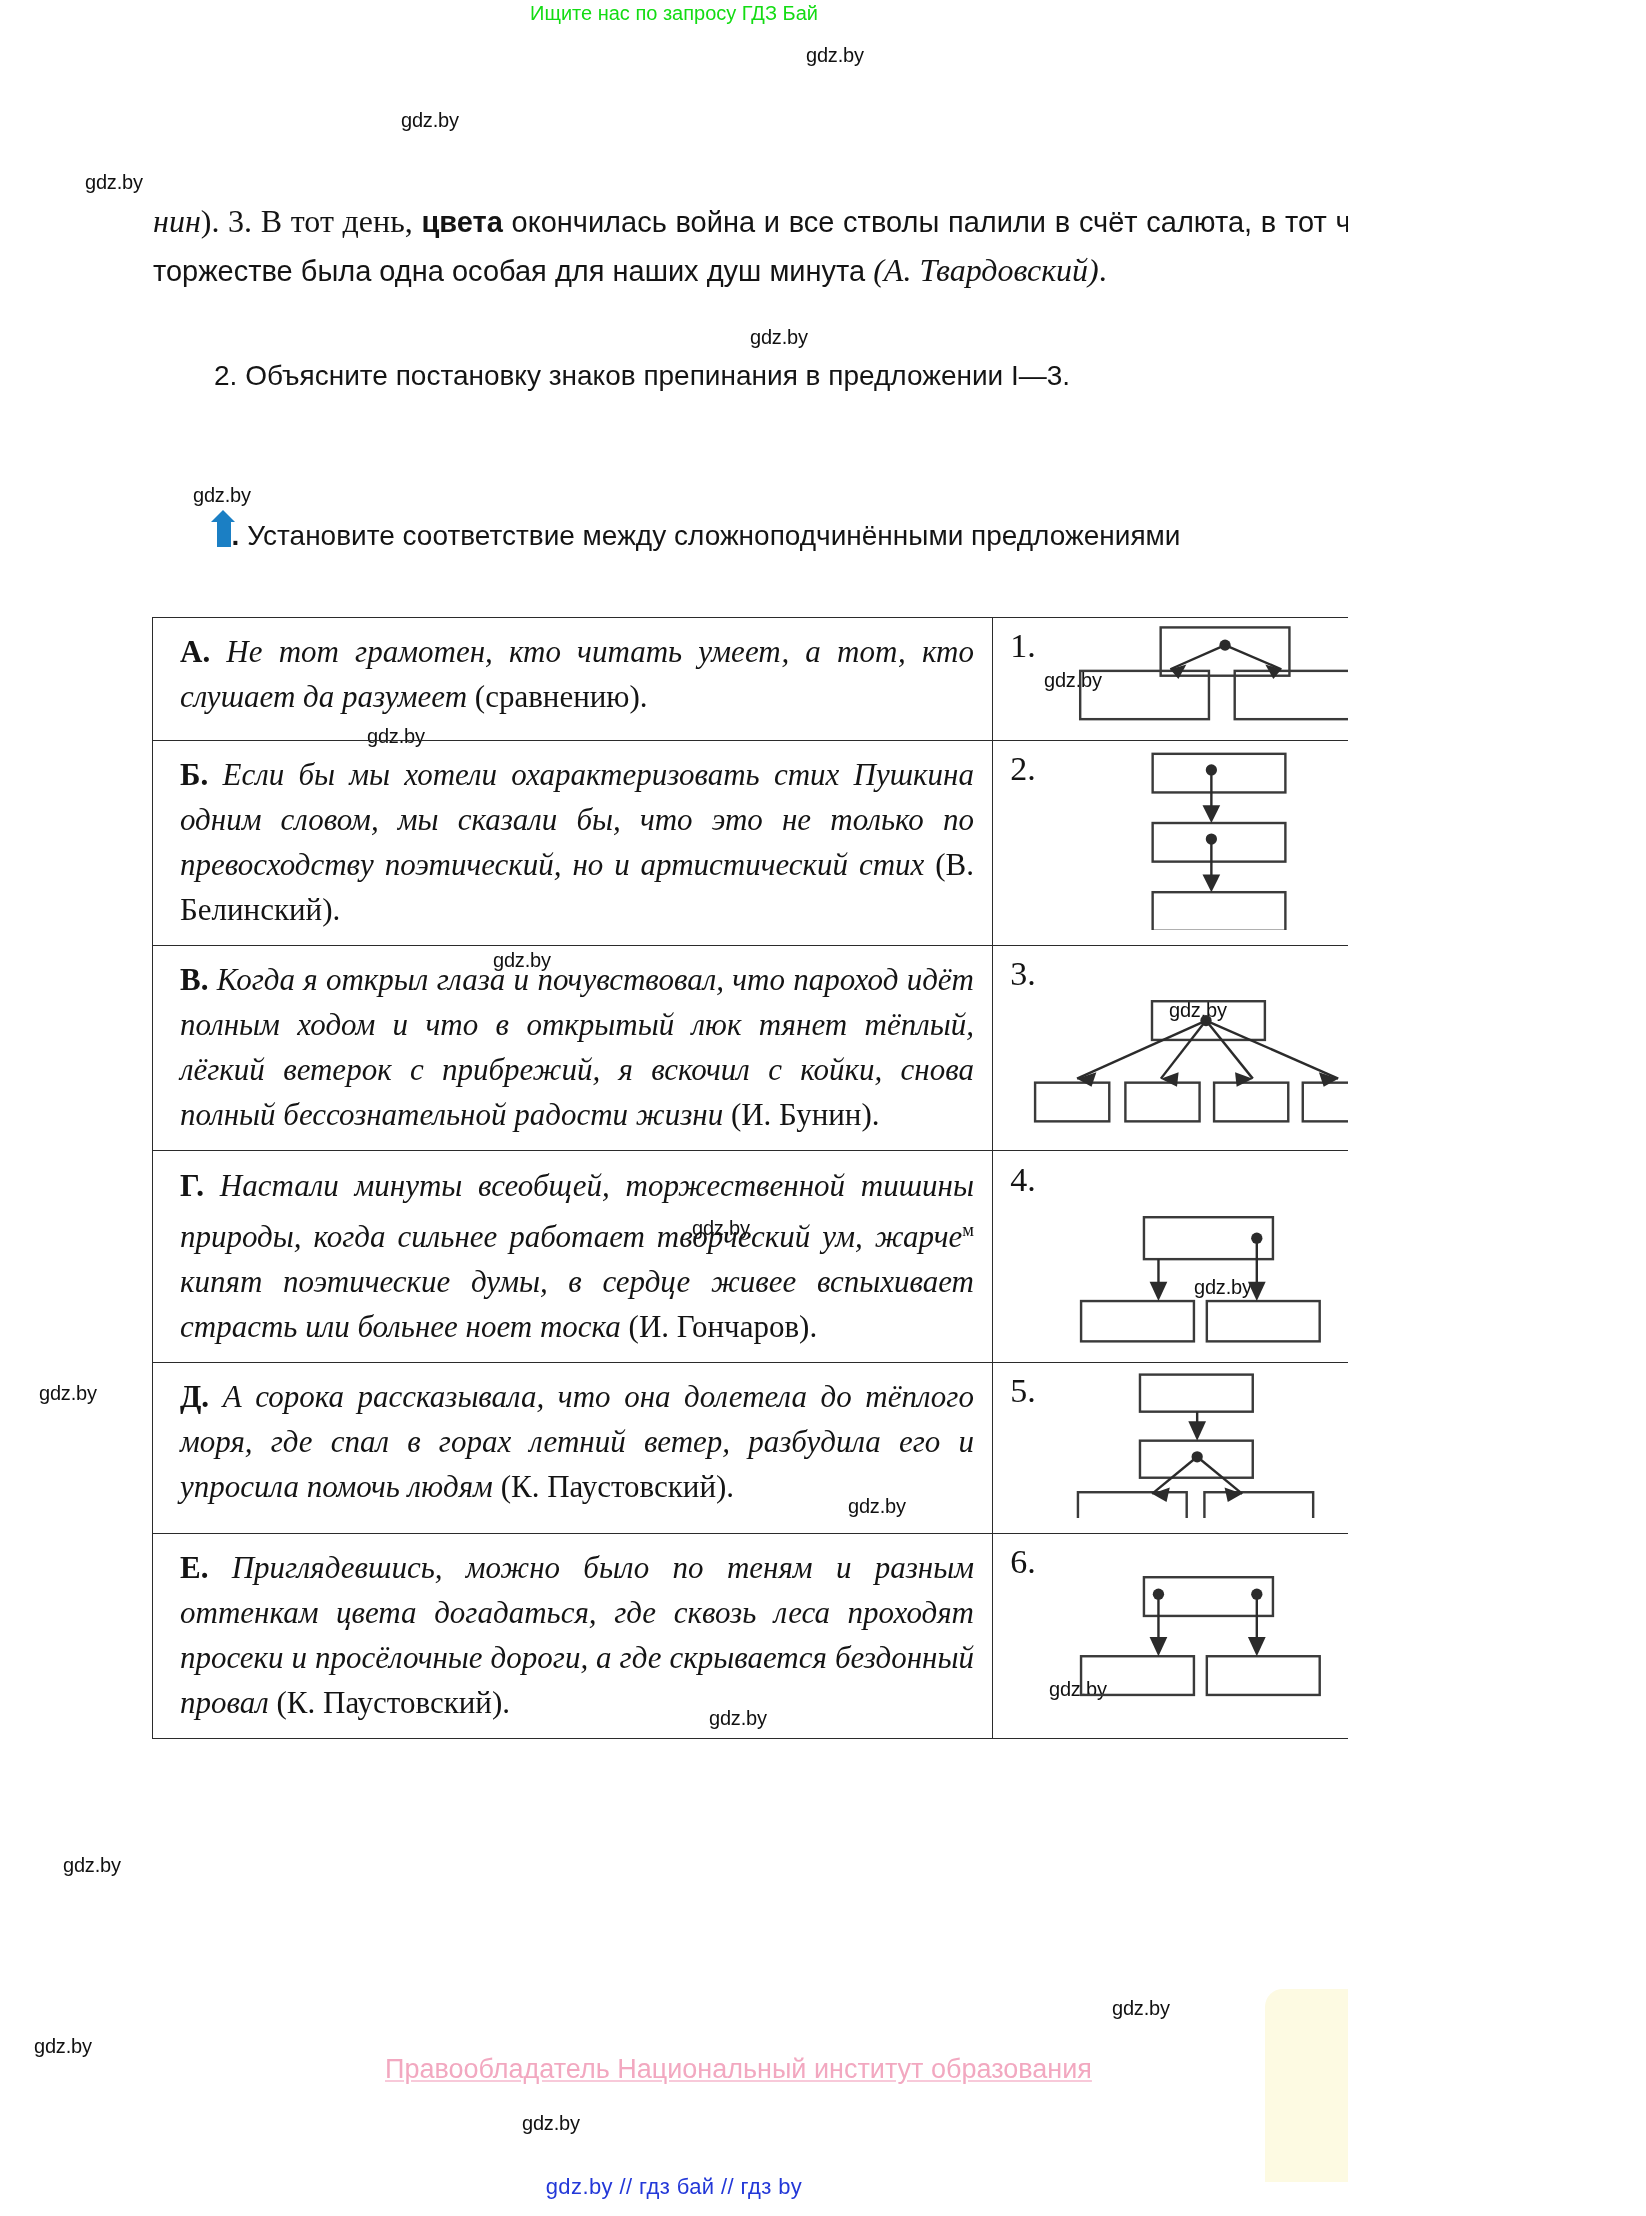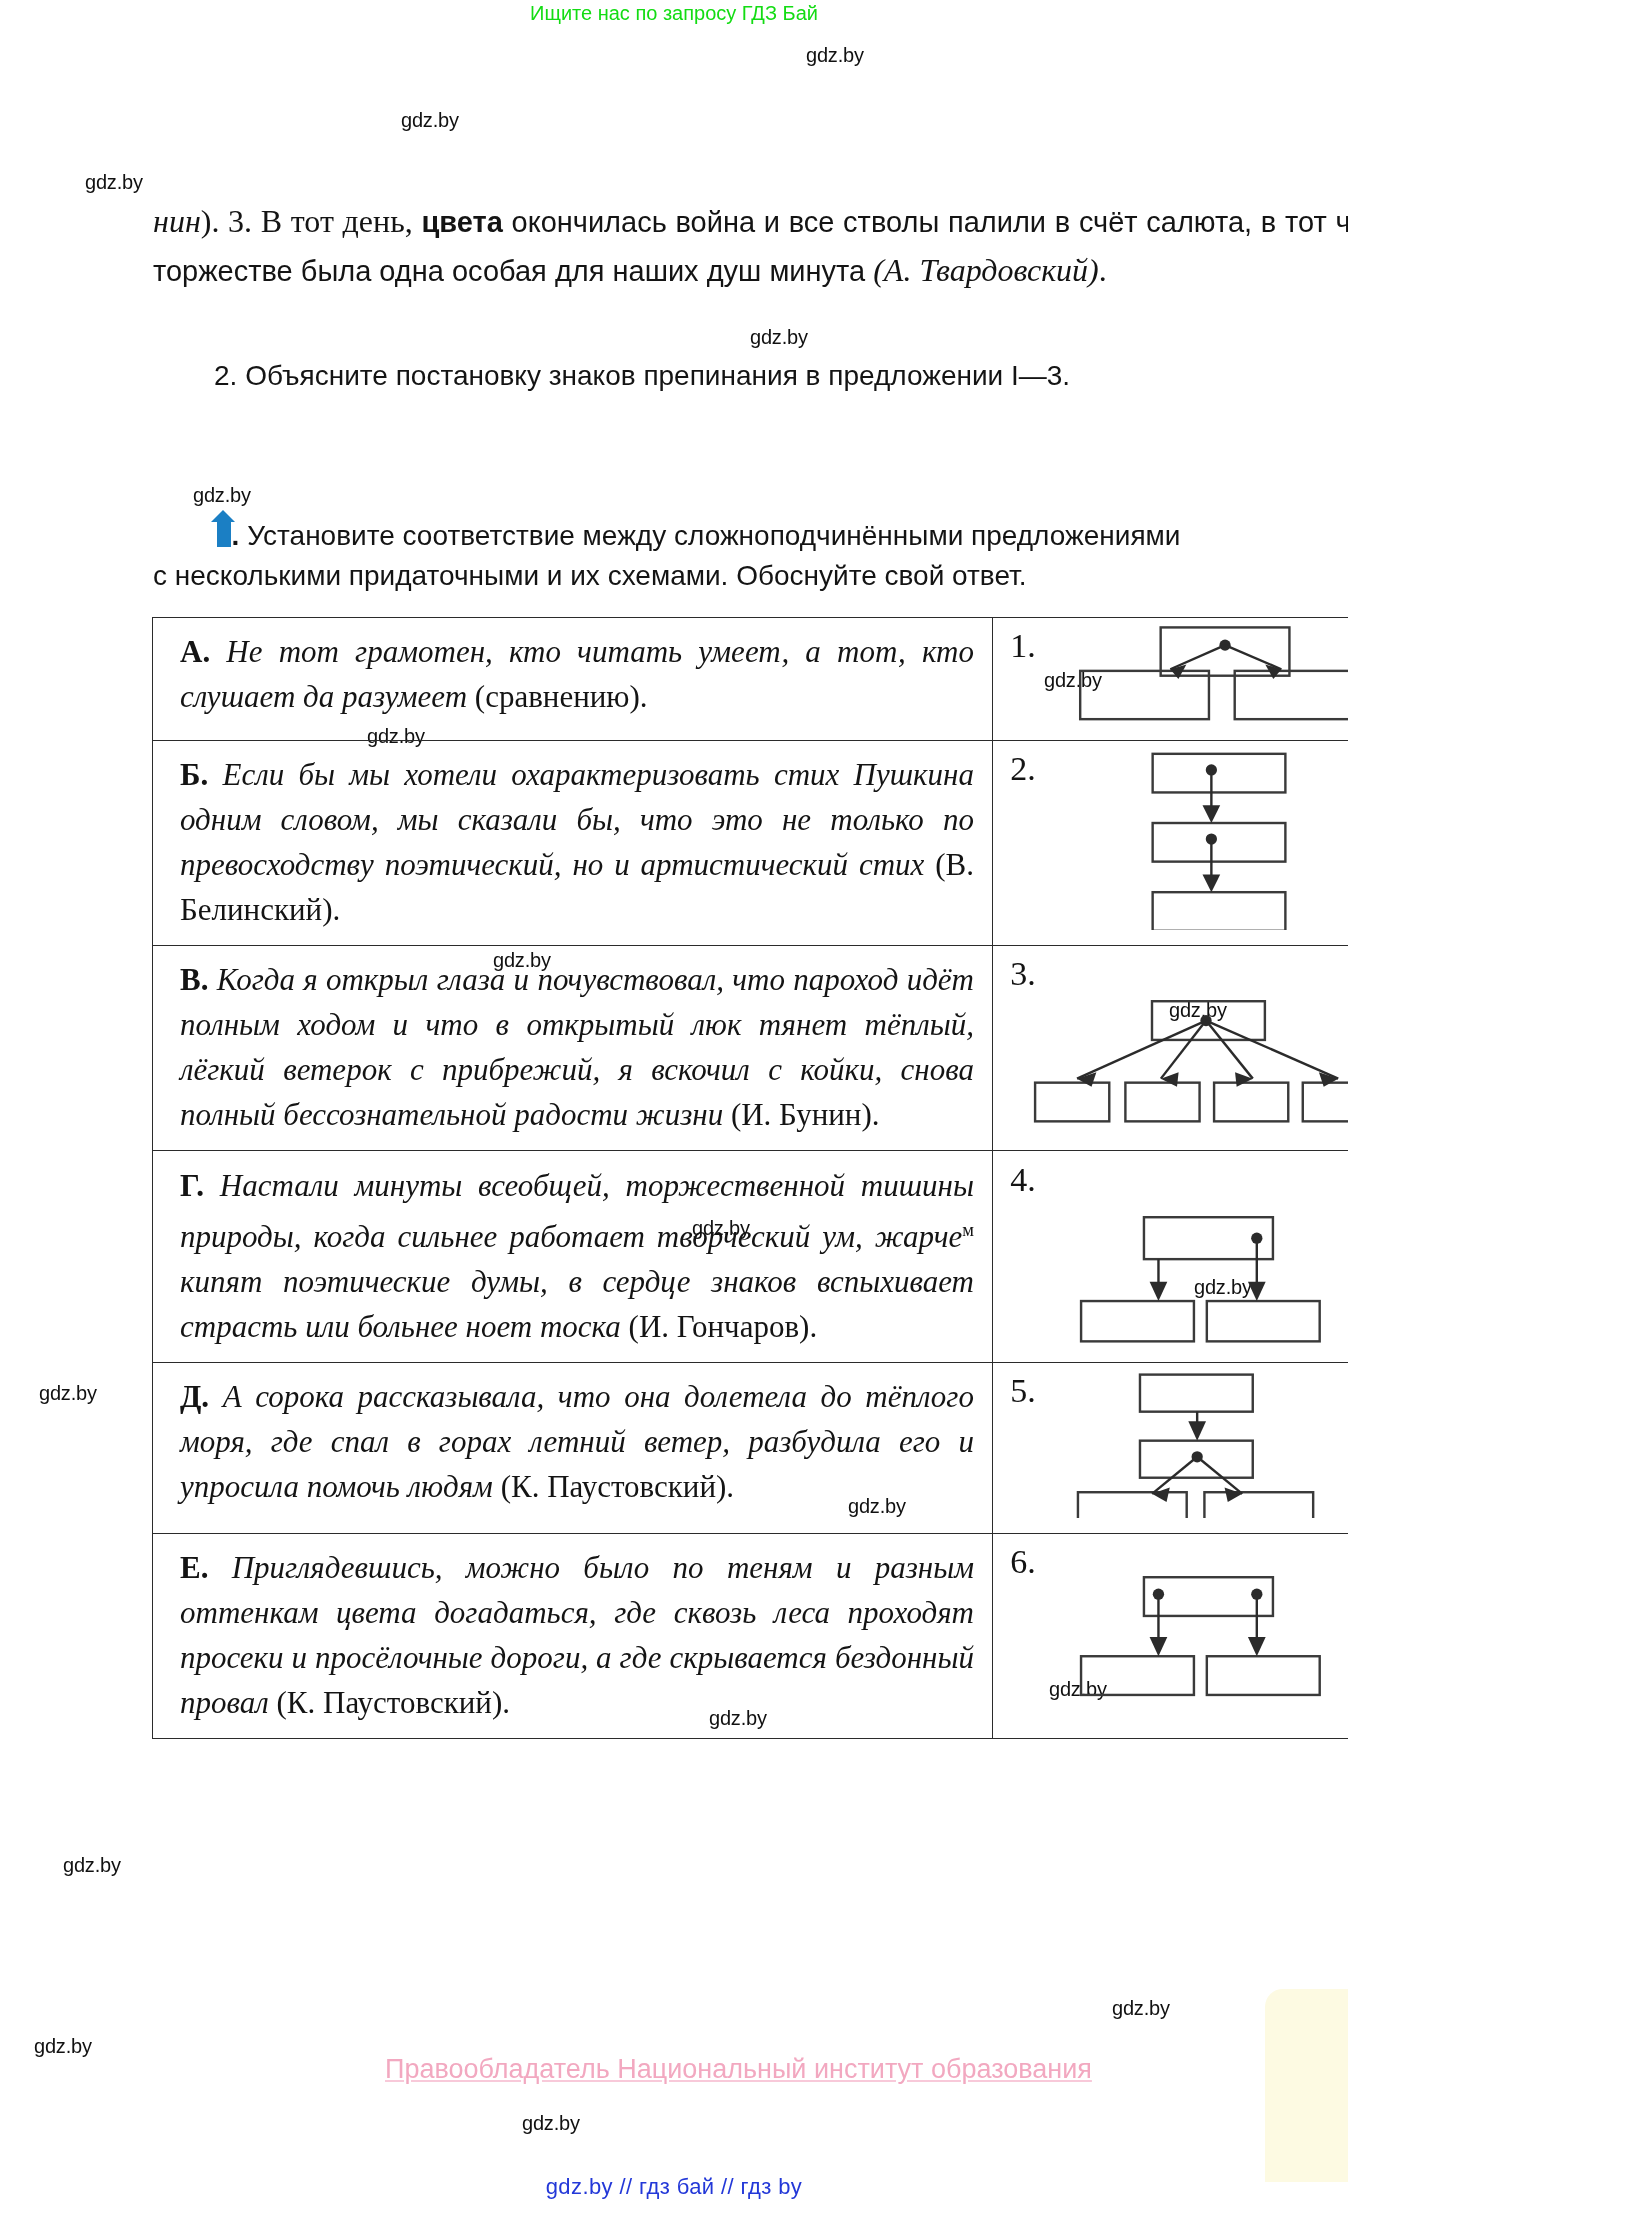--- a/index.html
+++ b/index.html
@@ -213,21 +213,20 @@
   </div>
 
   <div class="task-list">
     <p>2. Объясните постановку знаков препинания в предложении I—3.</p>
   </div>
 
   <div class="ex7">
     <p class="first">
       <span class="arrow-up"></span><span class="num7">7.</span><span> Установите соответствие между сложноподчинёнными предложениями</span>
     </p>
-    <p>с несколькими придаточными и их схемами. Обоснуйте свой ответ.</p>
   </div>
 
   <table class="match-table">
     <tbody>
 
     <tr>
       <td class="col-sentence">
         <div class="sent">
           <span class="upright bold">А.</span><span> Не тот грамотен, кто читать умеет, а тот, кто слушает да разумеет </span><span class="upright">(сравнению).</span>
         </div>
@@ -298,21 +297,21 @@
             <line x1="222" y1="28" x2="386" y2="100" stroke="#2b2b2b" stroke-width="3"></line>
             <polygon points="386,100 362,92 368,110" fill="#2b2b2b"></polygon>
           </svg>
         </div>
       </td>
     </tr>
 
     <tr>
       <td class="col-sentence">
         <div class="sent">
-          <span class="upright bold">Г.</span><span> Настали минуты всеобщей, торжественной тишины природы, когда сильнее работает творческий ум, жарче</span><span class="sup">м</span><span> кипят поэтические думы, в сердце знаков вспыхивает страсть или больнее ноет тоска </span><span class="upright">(И. Гончаров).</span>
+          <span class="upright bold">Г.</span><span> Настали минуты всеобщей, торжественной тишины природы, когда сильнее работает творческий ум, жарче</span><span class="sup">м</span><span> кипят поэтические думы, в сердце живее вспыхивает страсть или больнее ноет тоска </span><span class="upright">(И. Гончаров).</span>
         </div>
       </td>
       <td class="col-scheme">
         <div class="scheme-cell">
           <span class="scheme-num">4.</span>
           <svg class="svg-wrap" width="355" height="133" viewBox="0 0 440 165" style="margin-top:17.7px;">
             <rect x="130" y="4" width="160" height="52" fill="none" stroke="#3a3a3a" stroke-width="3"></rect>
             <rect x="52" y="108" width="140" height="50" fill="none" stroke="#3a3a3a" stroke-width="3"></rect>
             <rect x="208" y="108" width="140" height="50" fill="none" stroke="#3a3a3a" stroke-width="3"></rect>
             <circle cx="270" cy="30" r="7" fill="#2b2b2b"></circle>

